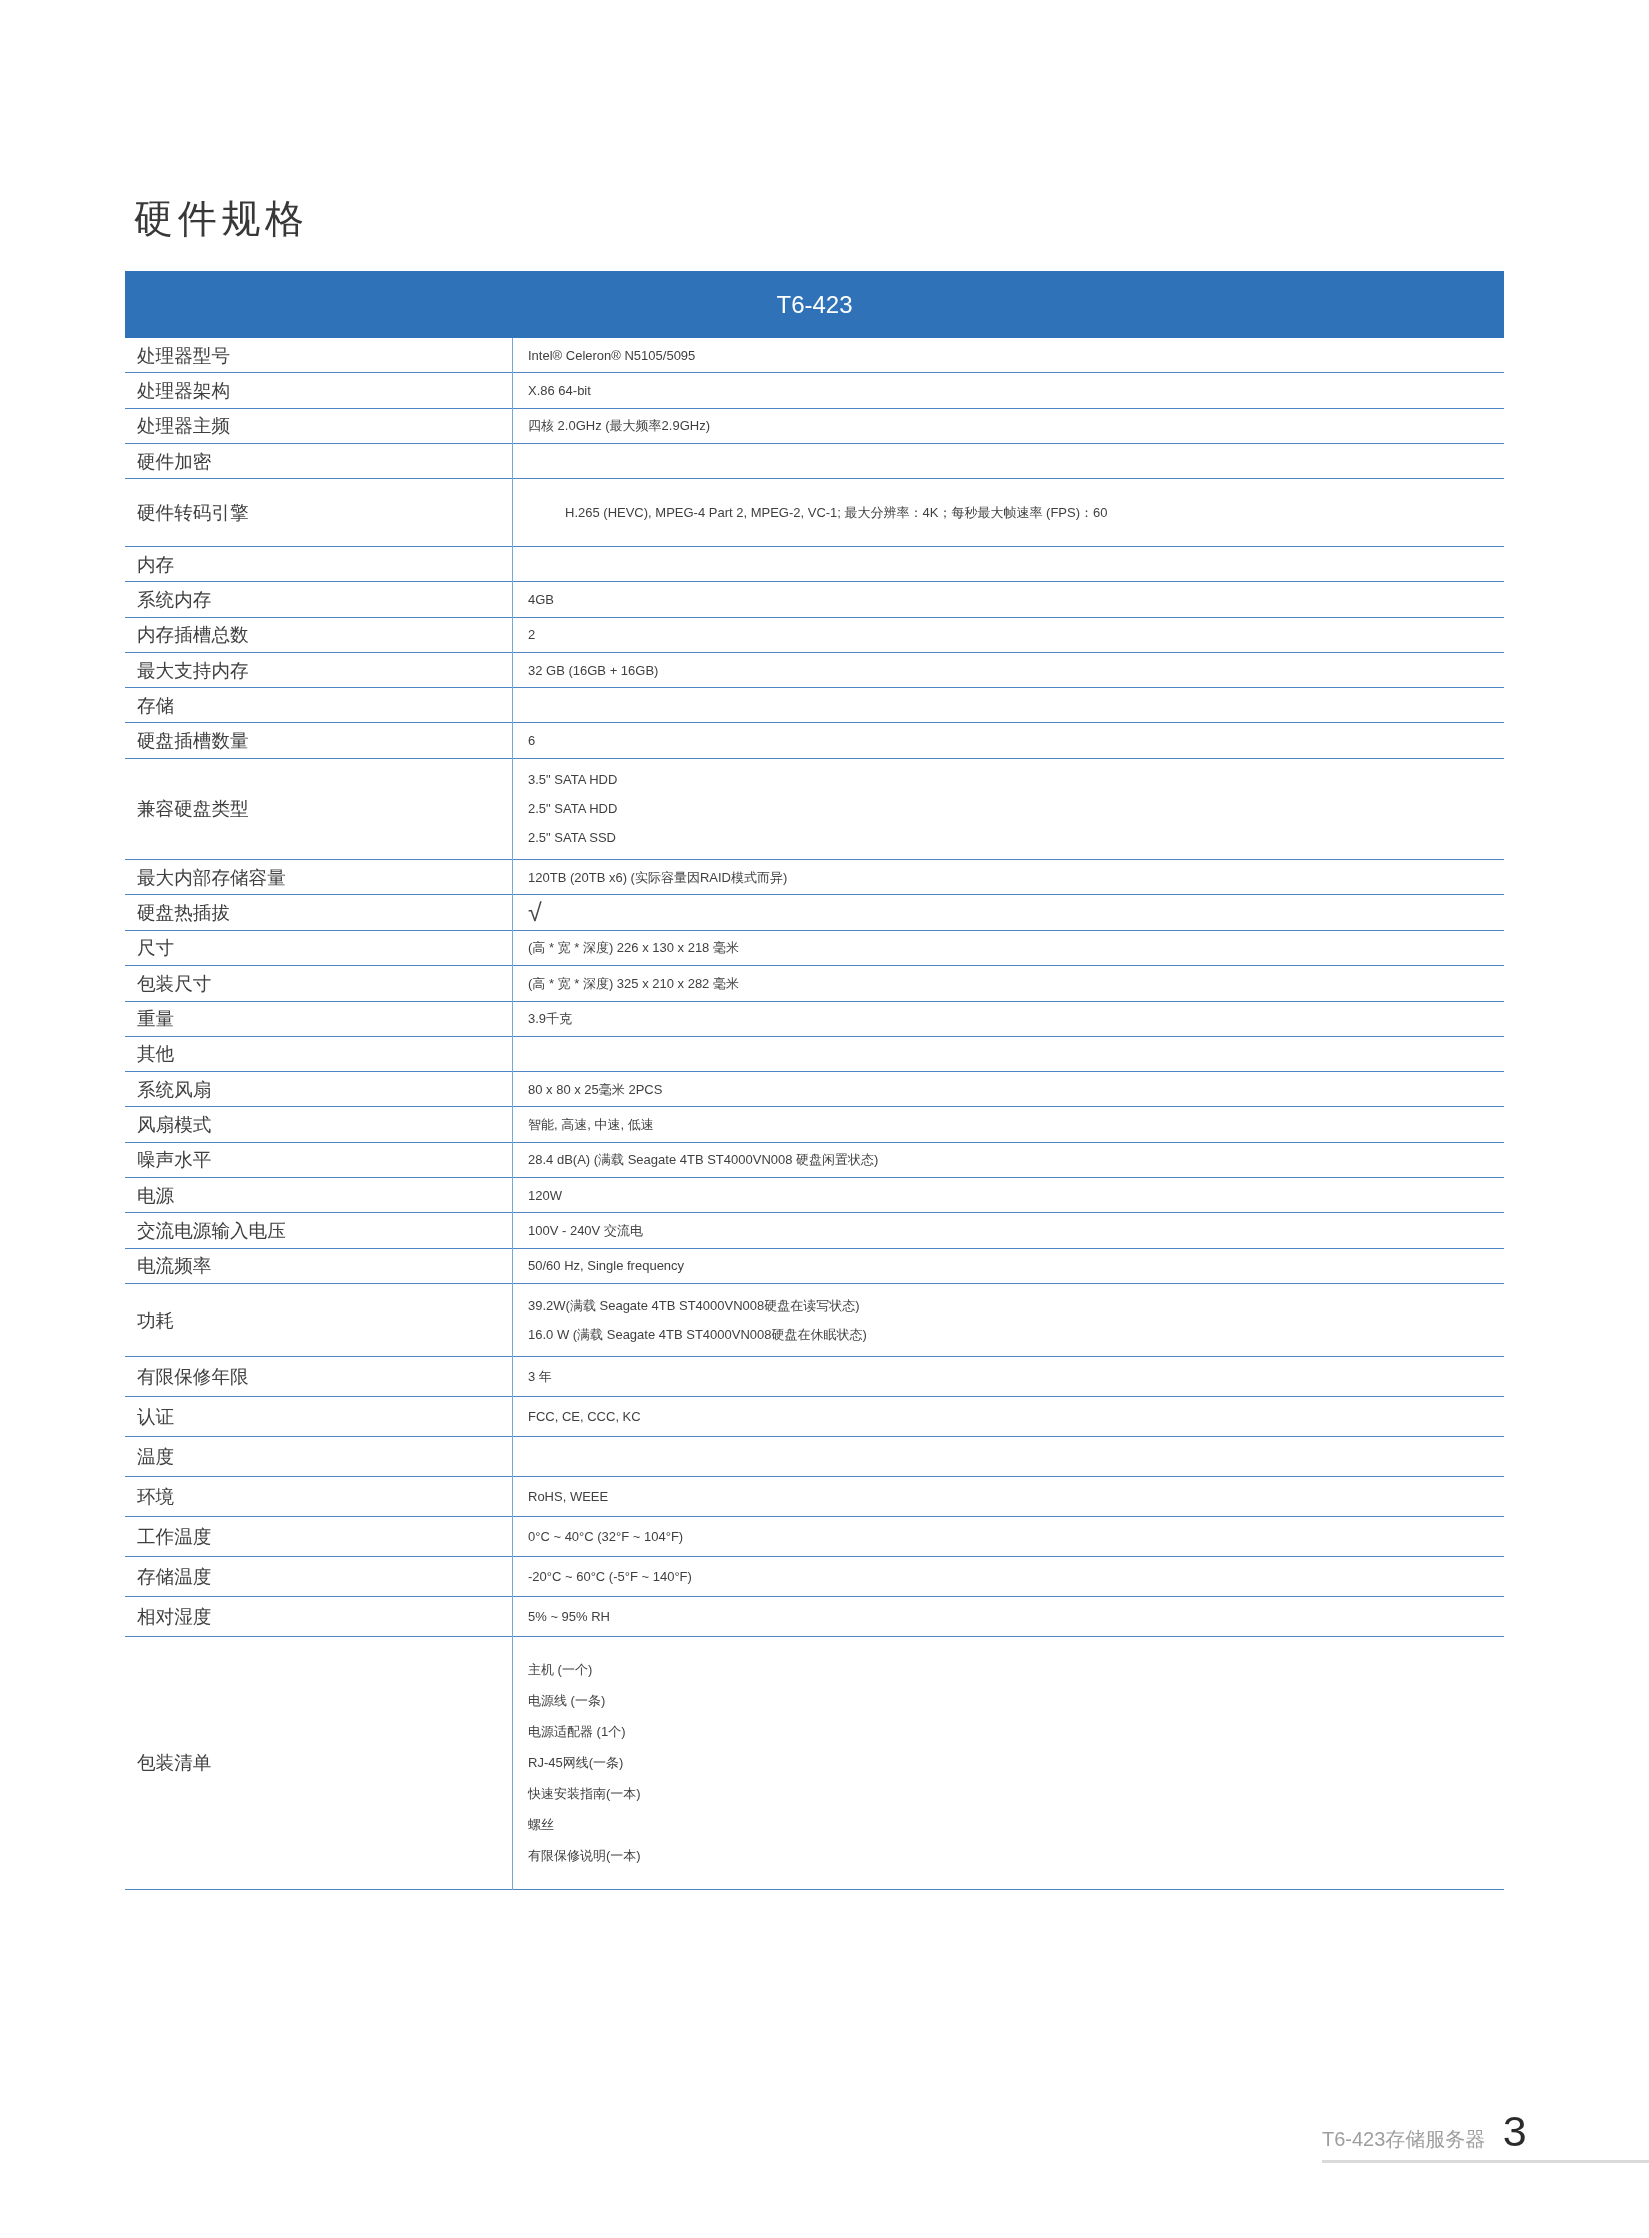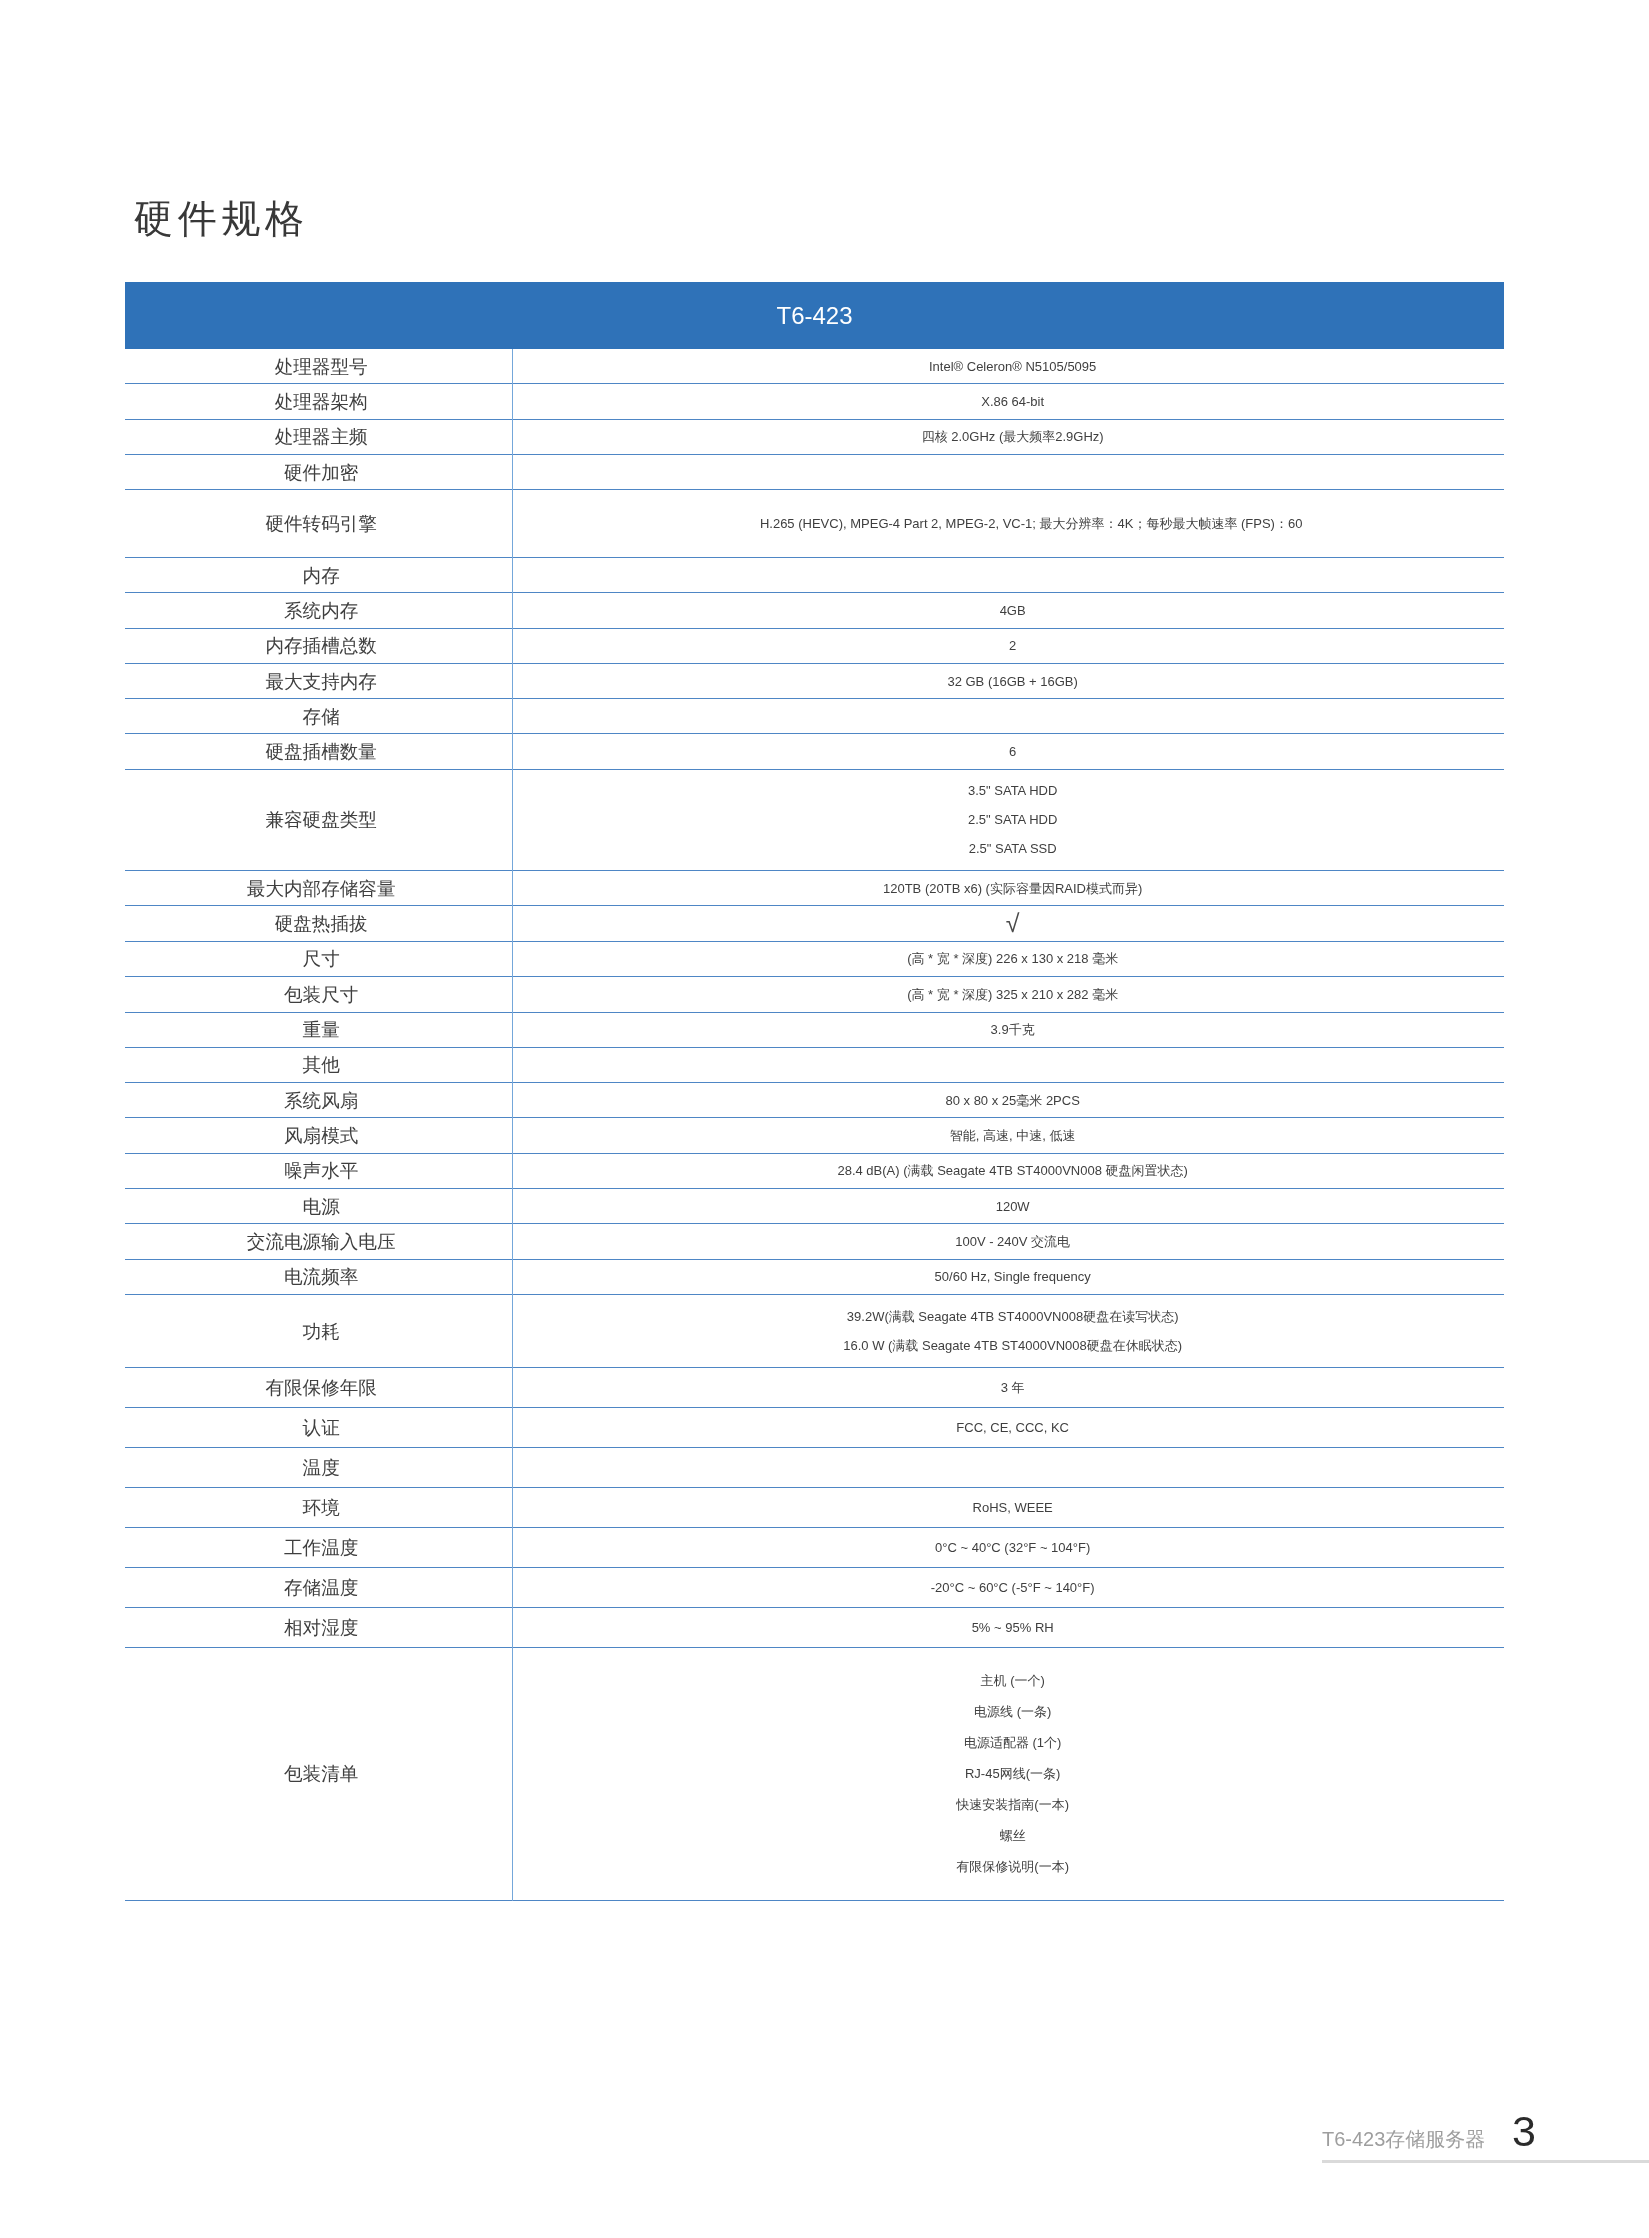--- a/index.html
+++ b/index.html
@@ -17,21 +17,21 @@
     width:1649px;height:2239px;position:relative;background:#ffffff;
     font-family:"Liberation Sans","DejaVu Sans",sans-serif;
     color:var(--text);
   }
   .page{position:absolute;inset:0;}
   .title{
     position:absolute;left:134px;top:192px;margin:0;
     font-size:39px;font-weight:400;letter-spacing:4.7px;color:var(--title);
   }
   .spec-table{
-    position:absolute;left:125px;top:282px;width:1379px;text-align:center;
+    position:absolute;left:125px;top:271px;width:1379px;
   }
   .table-header{
     height:67px;background:var(--header-bg);
     display:flex;align-items:center;justify-content:center;
     color:#ffffff;font-size:24px;
   }
   .table-body{position:relative;}
   .table-body::before{
     content:"";position:absolute;left:387px;top:0;bottom:0;width:1.3px;
     background:var(--col-divider);
@@ -59,21 +59,21 @@
   .row:nth-child(26),.row:nth-child(27),.row:nth-child(28),
   .row:nth-child(29),.row:nth-child(30),.row:nth-child(31),
   .row:nth-child(32){min-height:40px;}
   .row:nth-child(33){min-height:249px;}
   .row:nth-child(33) .cell-value{padding-top:17.3px;padding-bottom:17.3px;}
   .row:nth-child(33) .value-line{line-height:31px;min-height:31px;}
   .footer{
     position:absolute;right:0;top:2107px;width:327px;
   }
   .footer-text{
-    display:flex;align-items:baseline;justify-content:space-between;
+    display:flex;align-items:baseline;justify-content:flex-start;
     padding-right:113px;gap:17.3px;
   }
   .footer-label{font-size:20px;color:var(--footer-label);}
   .footer-page{font-size:43px;color:var(--footer-number);}
   .footer-rule{height:3.3px;background:var(--footer-rule);margin-top:4px;}
 </style>
 </head>
 <body>
 
 <div class="page">

